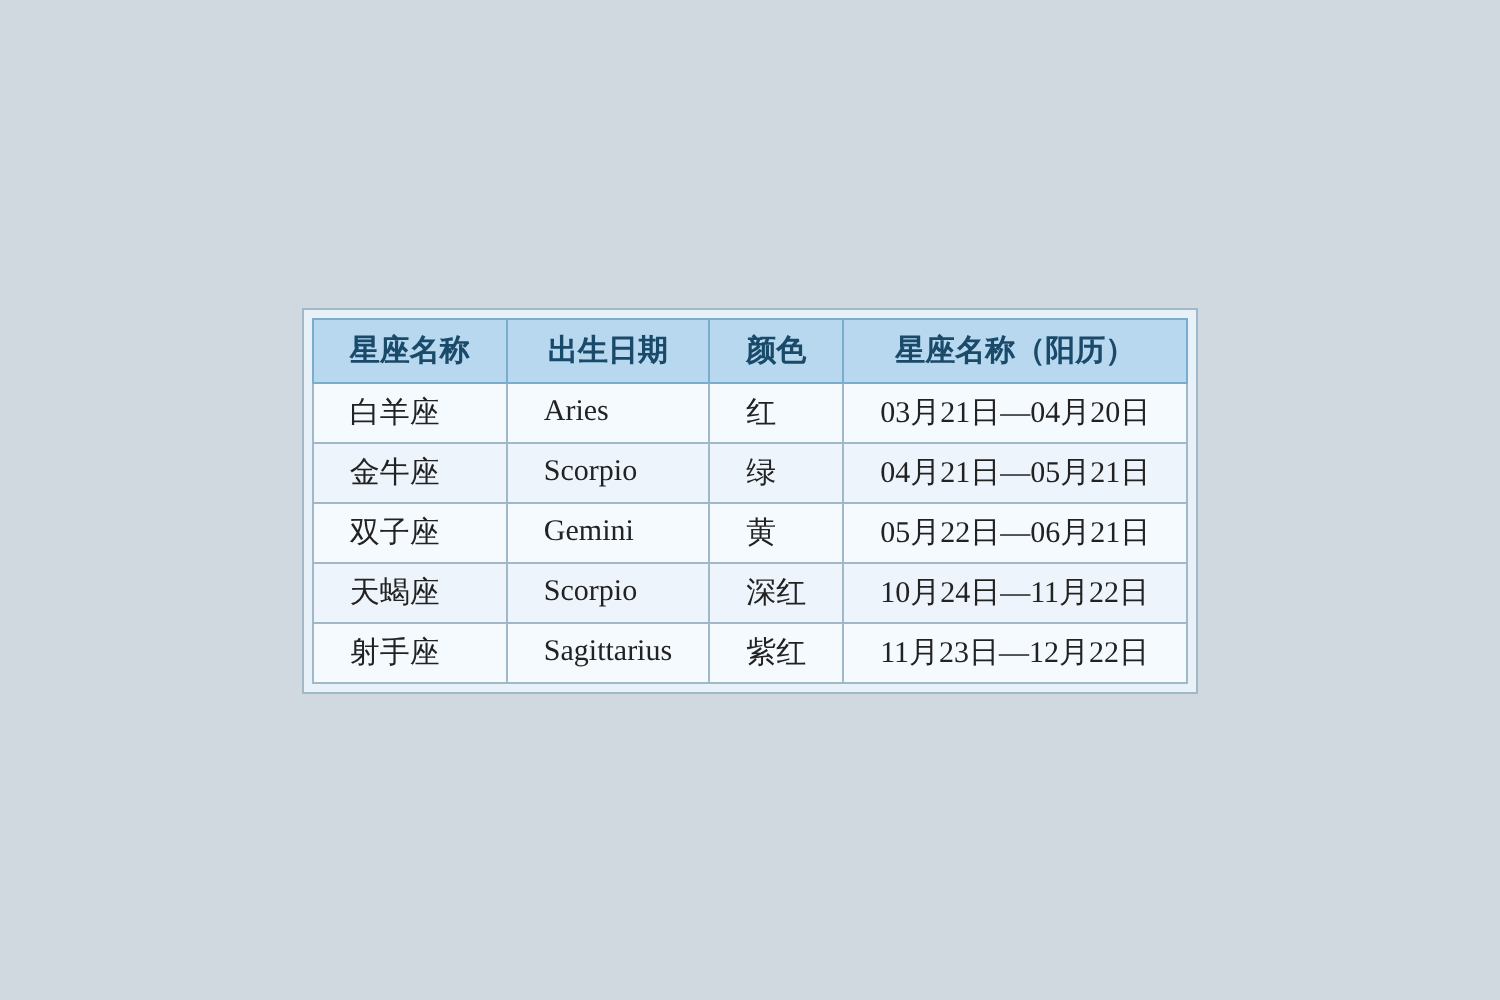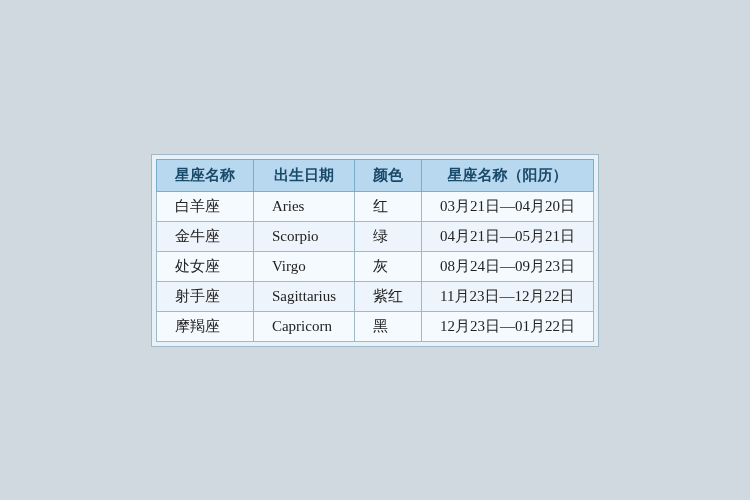--- a/index.html
+++ b/index.html
@@ -73,32 +73,32 @@
           <td>红</td>
           <td>03月21日—04月20日</td>
         </tr>
         <tr>
           <td>金牛座</td>
           <td>Scorpio</td>
           <td>绿</td>
           <td>04月21日—05月21日</td>
         </tr>
         <tr>
-          <td>处女座</td>
-          <td>Virgo</td>
-          <td>灰</td>
-          <td>08月24日—09月23日</td>
+          <td>双子座</td>
+          <td>Gemini</td>
+          <td>黄</td>
+          <td>05月22日—06月21日</td>
+        </tr>
+        <tr>
+          <td>天蝎座</td>
+          <td>Scorpio</td>
+          <td>深红</td>
+          <td>10月24日—11月22日</td>
         </tr>
         <tr>
           <td>射手座</td>
           <td>Sagittarius</td>
           <td>紫红</td>
           <td>11月23日—12月22日</td>
         </tr>
-        <tr>
-          <td>摩羯座</td>
-          <td>Capricorn</td>
-          <td>黑</td>
-          <td>12月23日—01月22日</td>
-        </tr>
       </tbody>
   </table>
 </div>
 
 </body></html>

